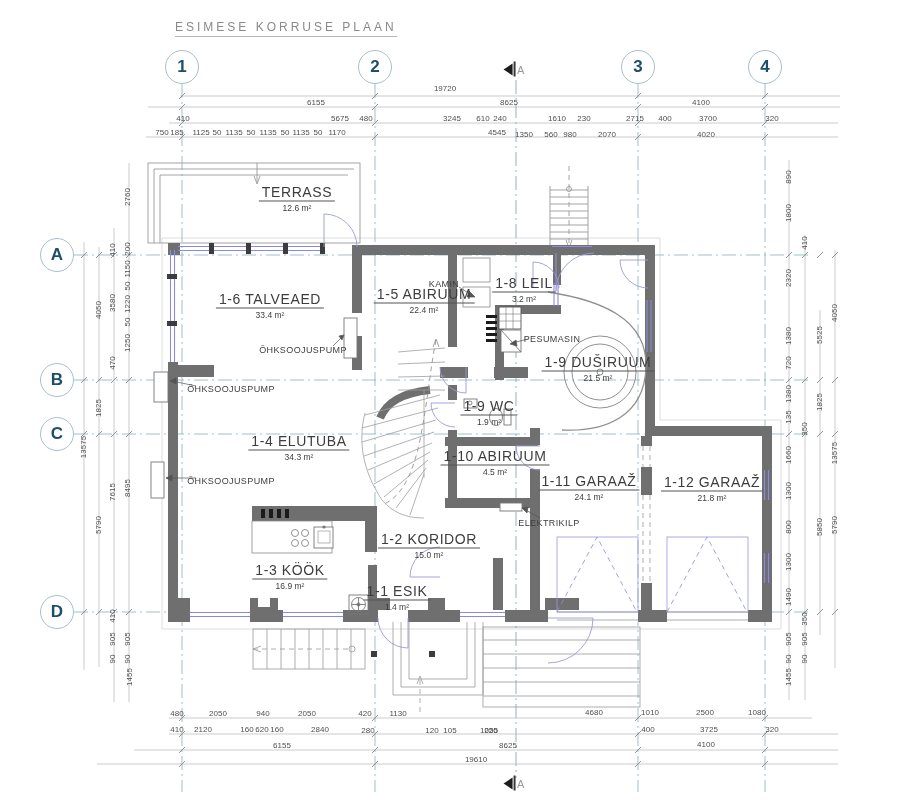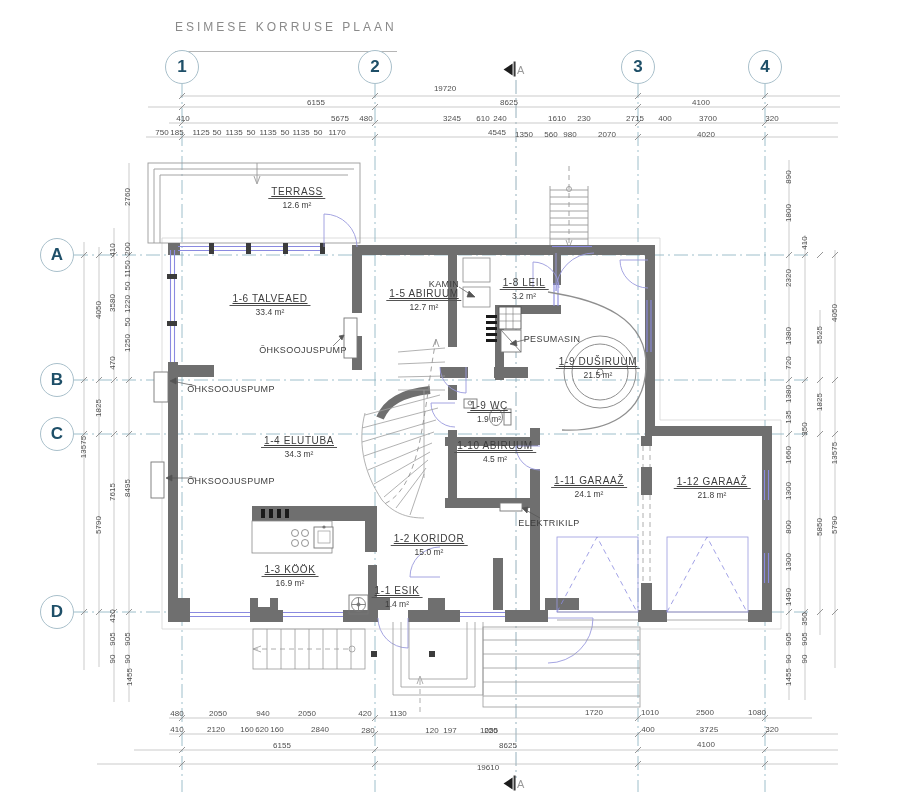--- a/index.html
+++ b/index.html
@@ -1,29 +1,29 @@
 <!DOCTYPE html>
 <html><head>
 <meta charset="utf-8">
 <style>
   html,body{margin:0;padding:0;background:#fff;}
   #plan{position:relative;width:923px;height:800px;background:#fff;overflow:hidden;
         font-family:"Liberation Sans",sans-serif;}
   #linework{position:absolute;left:0;top:0;}
   .title{position:absolute;left:175px;top:20px;font-size:12px;letter-spacing:3px;
-         color:#8a8a8a;border-bottom:1px solid #b5b5b5;padding-bottom:17px;text-align:right;}
+         color:#8a8a8a;border-bottom:1px solid #b5b5b5;padding-bottom:2px;text-align:right;}
   .bubble{position:absolute;width:32px;height:32px;border:1.3px solid #a9c0cb;border-radius:50%;
           background:#fff;display:flex;align-items:center;justify-content:center;
           font-weight:bold;font-size:17px;color:#1e4f68;}
   .dim{position:absolute;font-size:8px;color:#4f4f4f;white-space:nowrap;
        transform:translate(-50%,-50%);background:transparent;line-height:1;}
   .dim.v{transform:translate(-50%,-50%) rotate(-90deg);}
   .room{position:absolute;transform:translate(-50%,-50%);text-align:center;color:#3d3d3d;}
-  .room .rname{font-size:10px;letter-spacing:0.6px;border-bottom:0.8px solid #555;
-               padding:0 3px 1px 3px;white-space:nowrap;text-decoration:underline;}
+  .room .rname{font-size:14px;letter-spacing:0.6px;border-bottom:0.8px solid #555;
+               padding:0 3px 1px 3px;white-space:nowrap;}
   .room .rarea{font-size:8.5px;padding-top:1px;white-space:nowrap;}
   .ann{position:absolute;transform:translate(-50%,-50%);font-size:9px;letter-spacing:0.4px;
        color:#3d3d3d;white-space:nowrap;}
   .smark{position:absolute;transform:translate(-50%,-50%);display:flex;align-items:center;
          color:#9a9a9a;font-size:11px;}
   .smark .tri{width:0;height:0;border-top:6px solid transparent;border-bottom:6px solid transparent;
               border-right:9px solid #1c1c1c;margin-right:1px;}
   .smark .bar{width:1.5px;height:15px;background:#3a3a3a;margin-right:2px;}
 </style>
 </head>
@@ -453,42 +453,42 @@
       <div class="dim" style="left: 551px; top: 135px;">560</div>
       <div class="dim" style="left: 570px; top: 135px;">980</div>
       <div class="dim" style="left: 607px; top: 135px;">2070</div>
       <div class="dim" style="left: 706px; top: 135px;">4020</div>
       <div class="dim" style="left: 177px; top: 714px;">480</div>
       <div class="dim" style="left: 218px; top: 714px;">2050</div>
       <div class="dim" style="left: 263px; top: 714px;">940</div>
       <div class="dim" style="left: 307px; top: 714px;">2050</div>
       <div class="dim" style="left: 365px; top: 714px;">420</div>
       <div class="dim" style="left: 398px; top: 714px;">1130</div>
-      <div class="dim" style="left: 594px; top: 713px;">1720</div>
+      <div class="dim" style="left: 594px; top: 713px;">4680</div>
       <div class="dim" style="left: 650px; top: 713px;">1010</div>
       <div class="dim" style="left: 705px; top: 713px;">2500</div>
       <div class="dim" style="left: 757px; top: 713px;">1080</div>
       <div class="dim" style="left: 177px; top: 730px;">410</div>
-      <div class="dim" style="left: 216px; top: 730px;">2120</div>
+      <div class="dim" style="left: 203px; top: 730px;">2120</div>
       <div class="dim" style="left: 247px; top: 730px;">160</div>
       <div class="dim" style="left: 262px; top: 730px;">620</div>
       <div class="dim" style="left: 277px; top: 730px;">160</div>
       <div class="dim" style="left: 320px; top: 730px;">2840</div>
       <div class="dim" style="left: 368px; top: 731px;">280</div>
       <div class="dim" style="left: 432px; top: 731px;">120</div>
-      <div class="dim" style="left: 450px; top: 731px;">197</div>
+      <div class="dim" style="left: 450px; top: 731px;">105</div>
       <div class="dim" style="left: 467px; top: 731px; margin-left: 24px;">220</div>
       <div class="dim" style="left: 489px; top: 731px;">1055</div>
       <div class="dim" style="left: 648px; top: 730px;">400</div>
-      <div class="dim" style="left: 709px; top: 730px; font-family: Liberation Mono, monospace;">3725</div>
+      <div class="dim" style="left: 709px; top: 730px;">3725</div>
       <div class="dim" style="left: 772px; top: 730px;">320</div>
       <div class="dim" style="left: 282px; top: 746px;">6155</div>
       <div class="dim" style="left: 508px; top: 746px;">8625</div>
       <div class="dim" style="left: 706px; top: 745px;">4100</div>
-      <div class="dim" style="left: 488px; top: 760px; margin-top: 8px;">19610</div>
+      <div class="dim" style="left: 476px; top: 760px;">19610</div>
       <div class="dim v" style="left: 84px; top: 447px;">13575</div>
       <div class="dim v" style="left: 99px; top: 310px;">4050</div>
       <div class="dim v" style="left: 99px; top: 408px;">1825</div>
       <div class="dim v" style="left: 99px; top: 525px;">5790</div>
       <div class="dim v" style="left: 113px; top: 250px;">410</div>
       <div class="dim v" style="left: 113px; top: 303px;">3580</div>
       <div class="dim v" style="left: 113px; top: 363px;">470</div>
       <div class="dim v" style="left: 113px; top: 492px;">7615</div>
       <div class="dim v" style="left: 113px; top: 616px;">410</div>
       <div class="dim v" style="left: 113px; top: 639px;">905</div>
@@ -533,39 +533,39 @@
       <div class="room" style="left: 297px; top: 198px;">
         <div class="rname">TERRASS</div>
         <div class="rarea">12.6 m²</div>
       </div>
       <div class="room" style="left: 270px; top: 305px;">
         <div class="rname">1-6 TALVEAED</div>
         <div class="rarea">33.4 m²</div>
       </div>
       <div class="room" style="left: 424px; top: 300px;">
         <div class="rname">1-5 ABIRUUM</div>
-        <div class="rarea">12.7 m²</div>
+        <div class="rarea">22.4 m²</div>
       </div>
       <div class="room" style="left: 524px; top: 289px;">
         <div class="rname">1-8 LEIL</div>
         <div class="rarea">3.2 m²</div>
       </div>
       <div class="room" style="left: 598px; top: 368px;">
         <div class="rname">1-9 DUŠIRUUM</div>
         <div class="rarea">21.5 m²</div>
       </div>
       <div class="room" style="left: 489px; top: 412px;">
         <div class="rname">1-9 WC</div>
         <div class="rarea">1.9 m²</div>
       </div>
       <div class="room" style="left: 299px; top: 447px;">
         <div class="rname">1-4 ELUTUBA</div>
         <div class="rarea">34.3 m²</div>
       </div>
-      <div class="room" style="left: 495px; top: 452px;">
+      <div class="room" style="left: 495px; top: 462px;">
         <div class="rname">1-10 ABIRUUM</div>
         <div class="rarea">4.5 m²</div>
       </div>
       <div class="room" style="left: 589px; top: 487px;">
         <div class="rname">1-11 GARAAŽ</div>
         <div class="rarea">24.1 m²</div>
       </div>
       <div class="room" style="left: 712px; top: 488px;">
         <div class="rname">1-12 GARAAŽ</div>
         <div class="rarea">21.8 m²</div>

